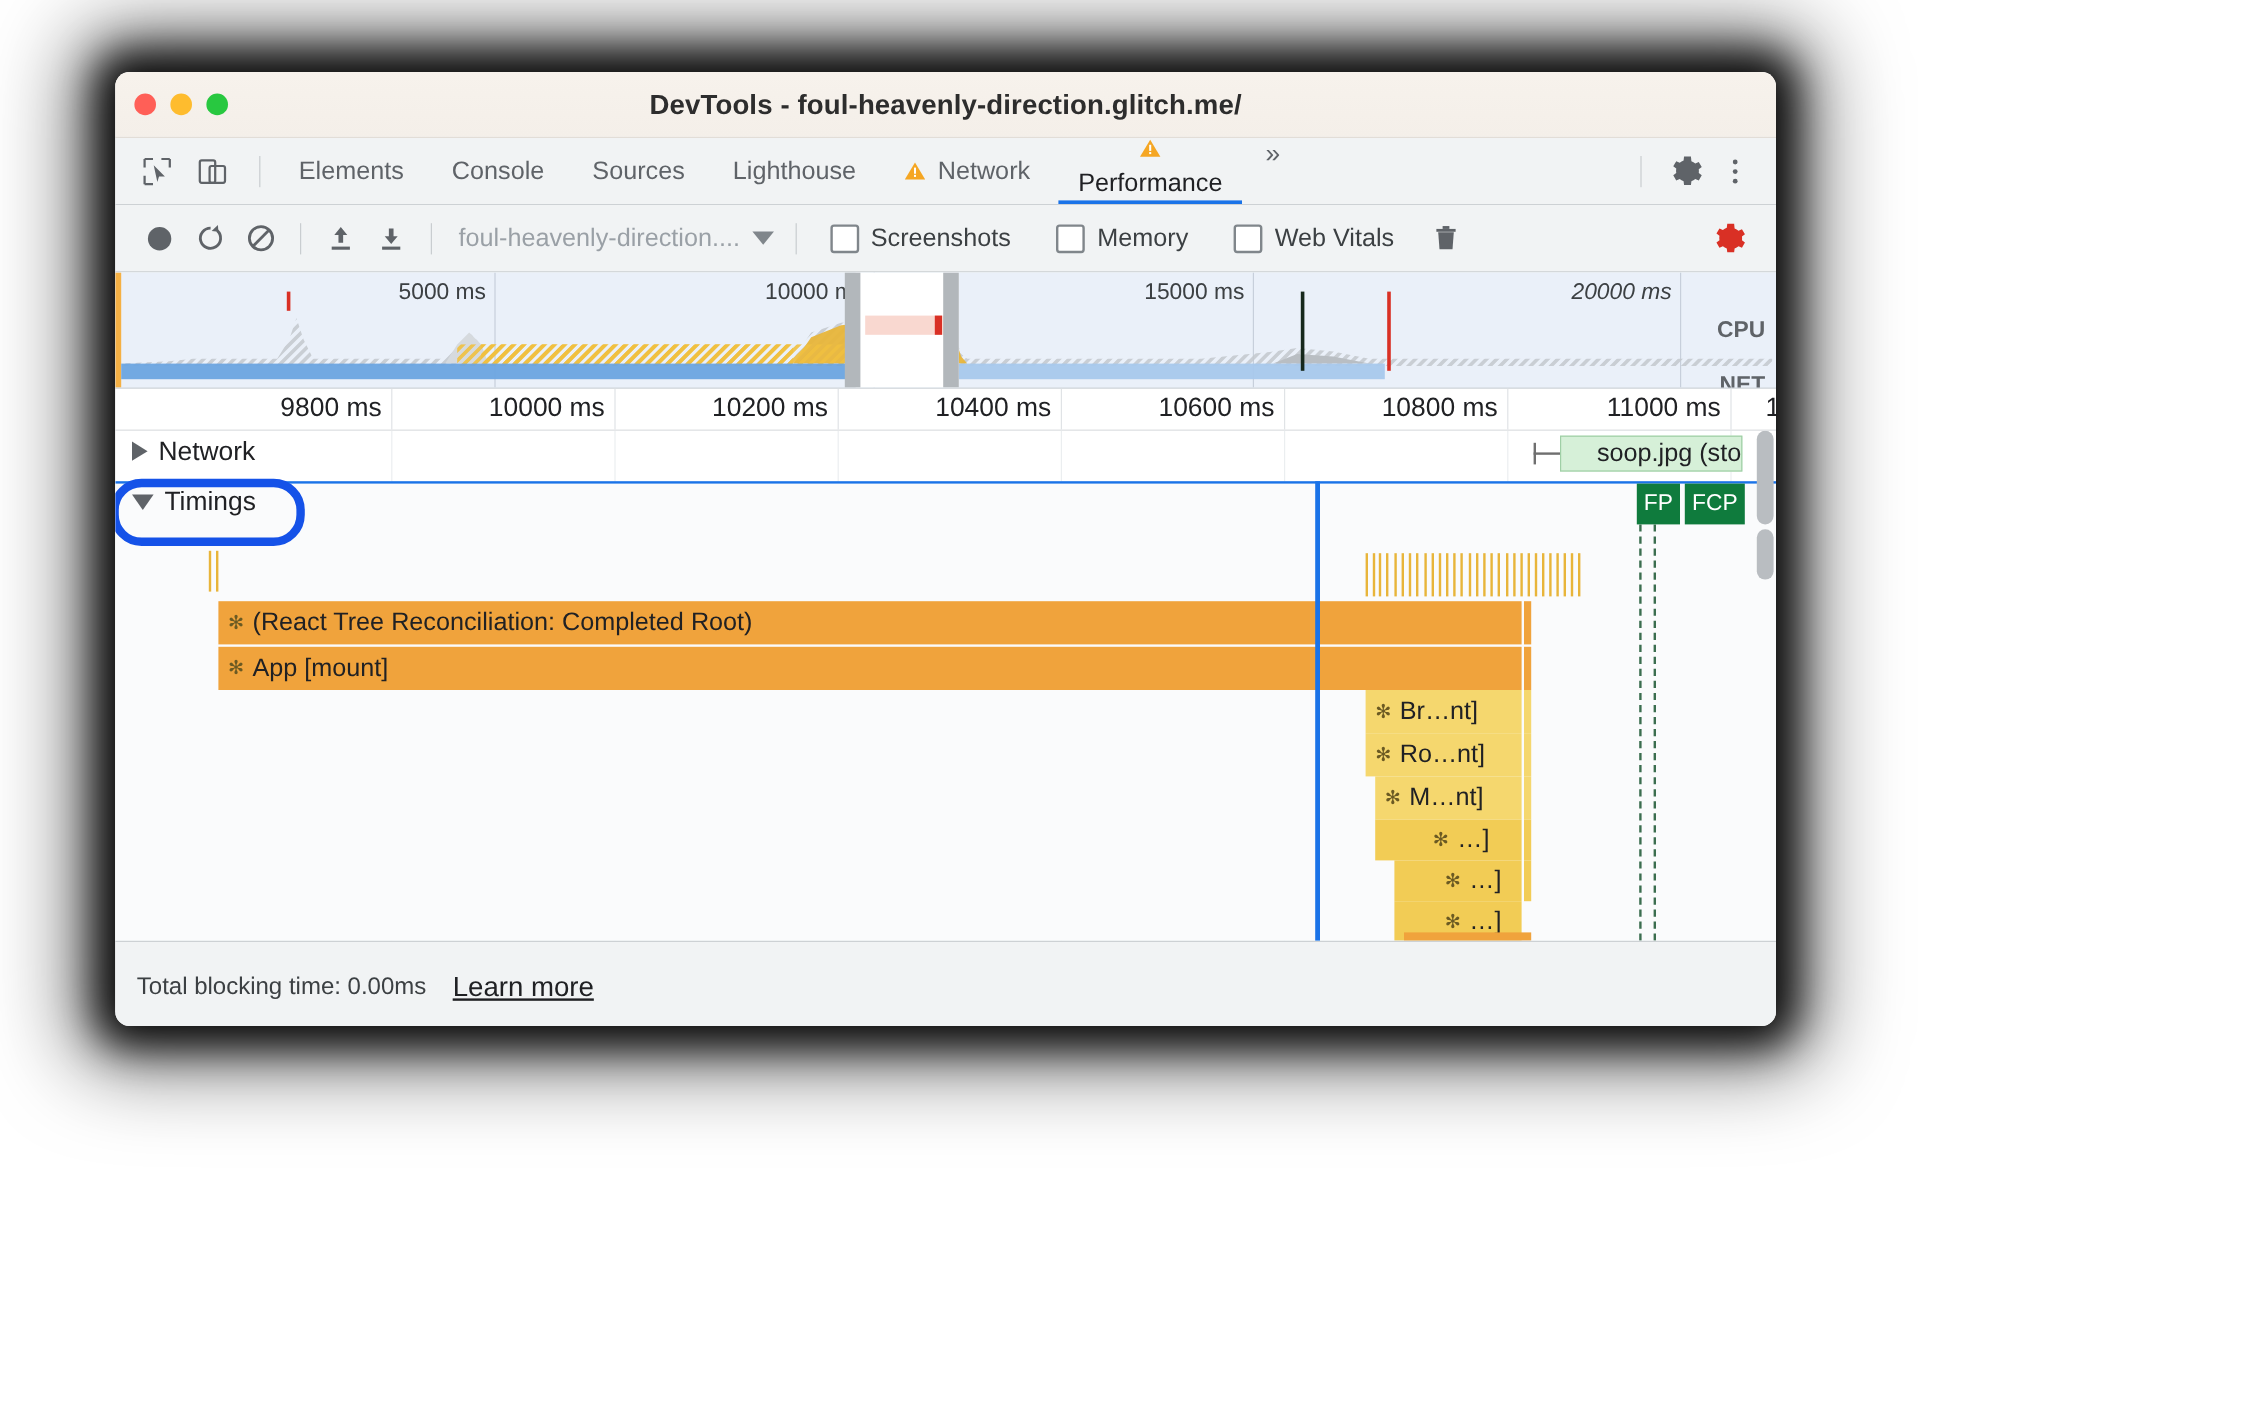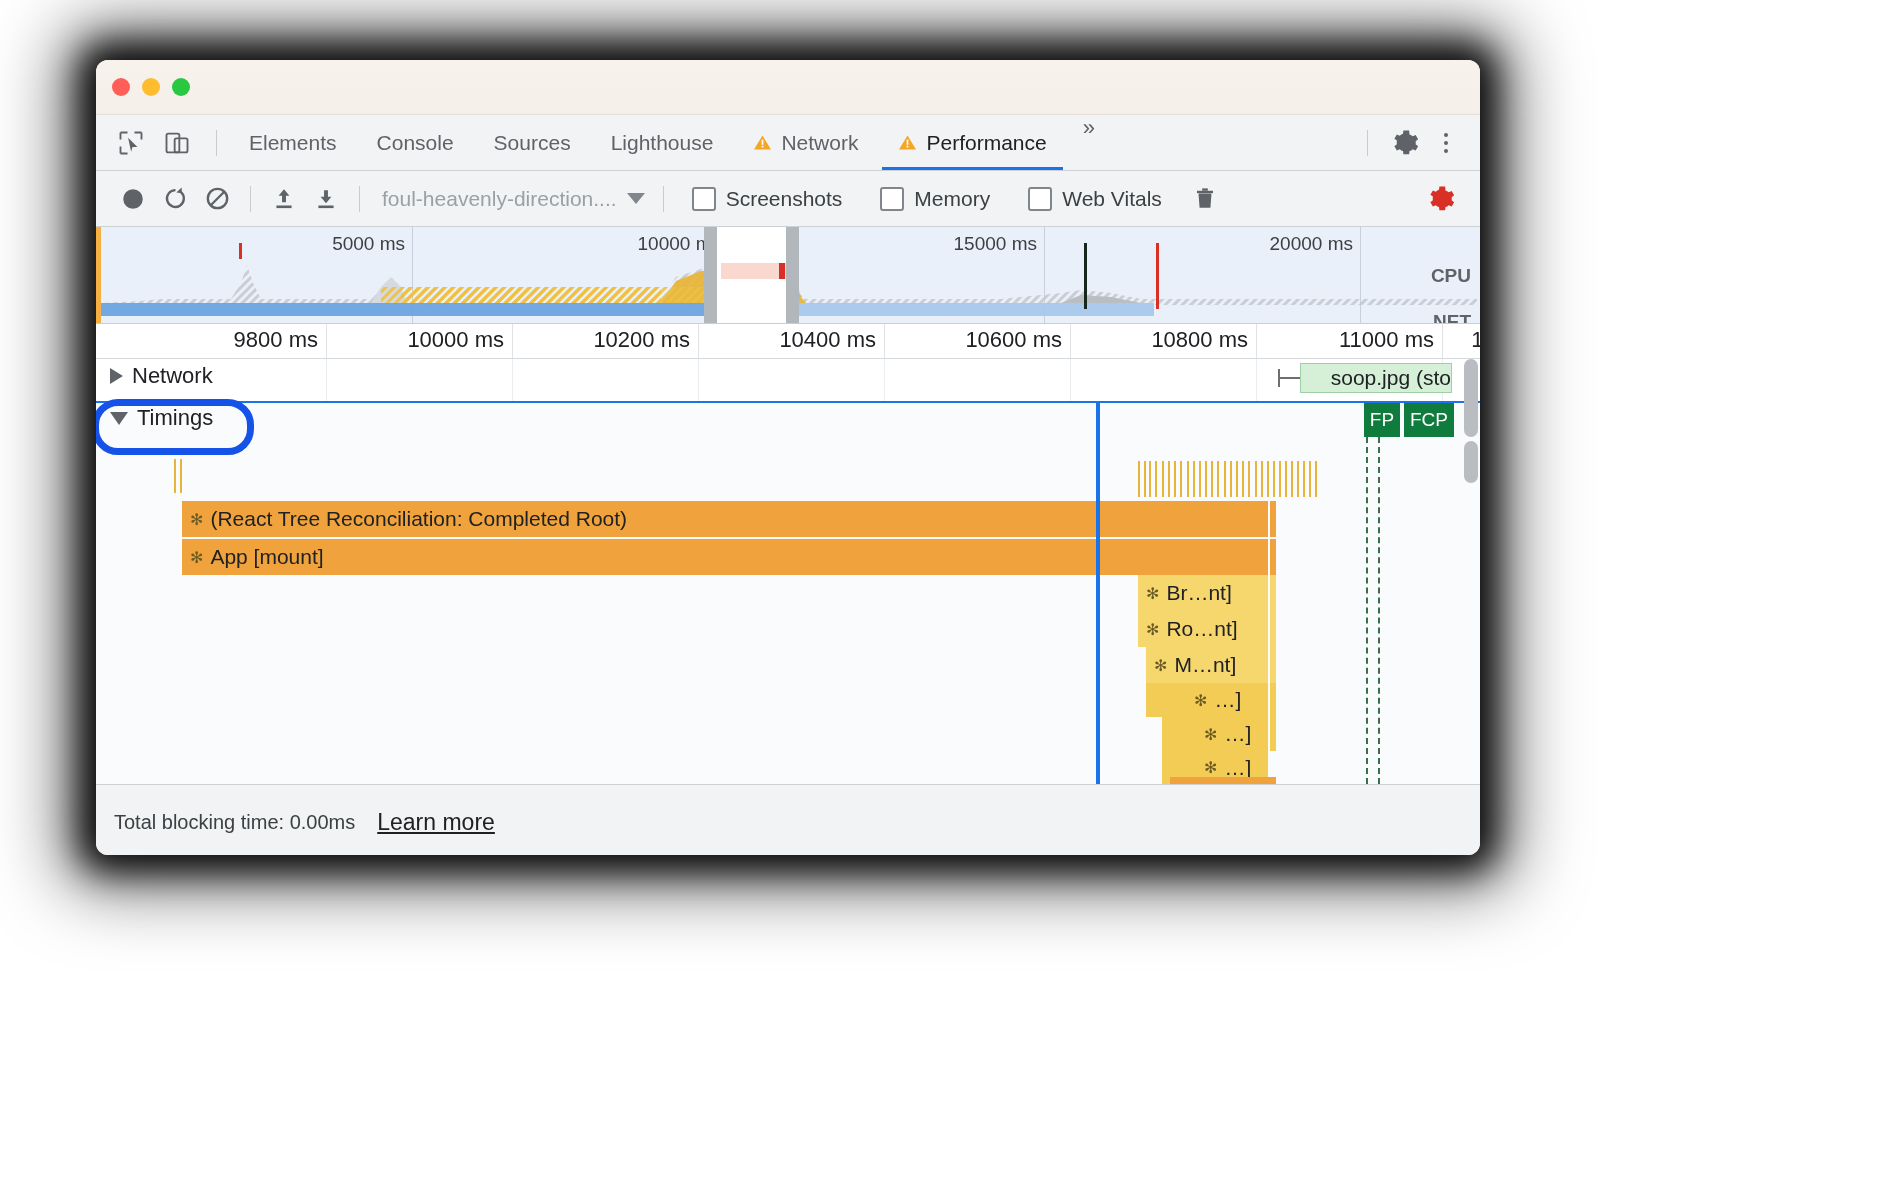--- a/index.html
+++ b/index.html
@@ -64,21 +64,21 @@
   }
   .vsep { width: 1px; height: 26px; background: #c9cdd0; margin: 0 12px; }
   .tabs { display: flex; height: 100%; }
   .tab {
     position: relative;
     display: flex; align-items: center; gap: 9px;
     padding: 0 20px; height: 100%;
     font-size: 21px; color: #5f6368;
     white-space: nowrap;
   }
-  .tab.active { color: #202124; }
+  .tab.active { color: #202124; flex-direction: column; }
   .tab.active::after {
     content: ""; position: absolute; left: 4px; right: 4px; bottom: 0;
     height: 3px; background: #1a73e8;
   }
   .warn-tri { width: 19px; height: 17px; display: block; }
   .more-tabs {
     font-size: 22px; color: #5f6368; padding: 0 16px;
     letter-spacing: -2px;
   }
   .right-tools {
@@ -272,20 +272,21 @@
 
 <div id="stage">
   <div id="window">
 
     <div class="titlebar">
       <div class="traffic">
         <span class="dot red"></span>
         <span class="dot yellow"></span>
         <span class="dot green"></span>
       </div>
+      <div class="win-title">DevTools - foul-heavenly-direction.glitch.me/</div>
     </div>
 
     <div class="tabstrip">
       <div class="tool-icons">
         <div class="tool-btn">
           <svg width="28" height="28" viewBox="0 0 24 24">
             <path d="M3 3h6M3 3v6M21 3h-6M21 3v6M3 21h6M3 21v-6" fill="none" stroke="#5f6368" stroke-width="1.6"></path>
             <path d="M9.5 7.5l8 8h-4.2l-1.2 4z" fill="#5f6368"></path>
           </svg>
         </div>
@@ -420,21 +421,21 @@
 
       <div class="ov-tick" style="left:0; width:316px;">
         <span>5000 ms</span>
       </div>
       <div class="ov-tick" style="left:316px; width:316px;">
         <span>10000 ms</span>
       </div>
       <div class="ov-tick" style="left:632px; width:316px;">
         <span>15000 ms</span>
       </div>
-      <div class="ov-tick" style="left:948px; width:316px;">
+      <div class="ov-tick" style="left:988px; width:316px;font-style:italic;">
         <span>20000 ms</span>
       </div>
 
       <svg style="position:absolute;left:5px;top:20px;width:1376px;height:58px" viewBox="0 0 1376 58" preserveAspectRatio="none">
         <defs>
           <pattern id="hatchY" width="6" height="6" patternTransform="rotate(45)" patternUnits="userSpaceOnUse">
             <rect width="3" height="6" fill="#f0c040"></rect>
           </pattern>
           <pattern id="hatchG" width="6" height="6" patternTransform="rotate(45)" patternUnits="userSpaceOnUse">
             <rect width="3" height="6" fill="#c3c8cd"></rect>

